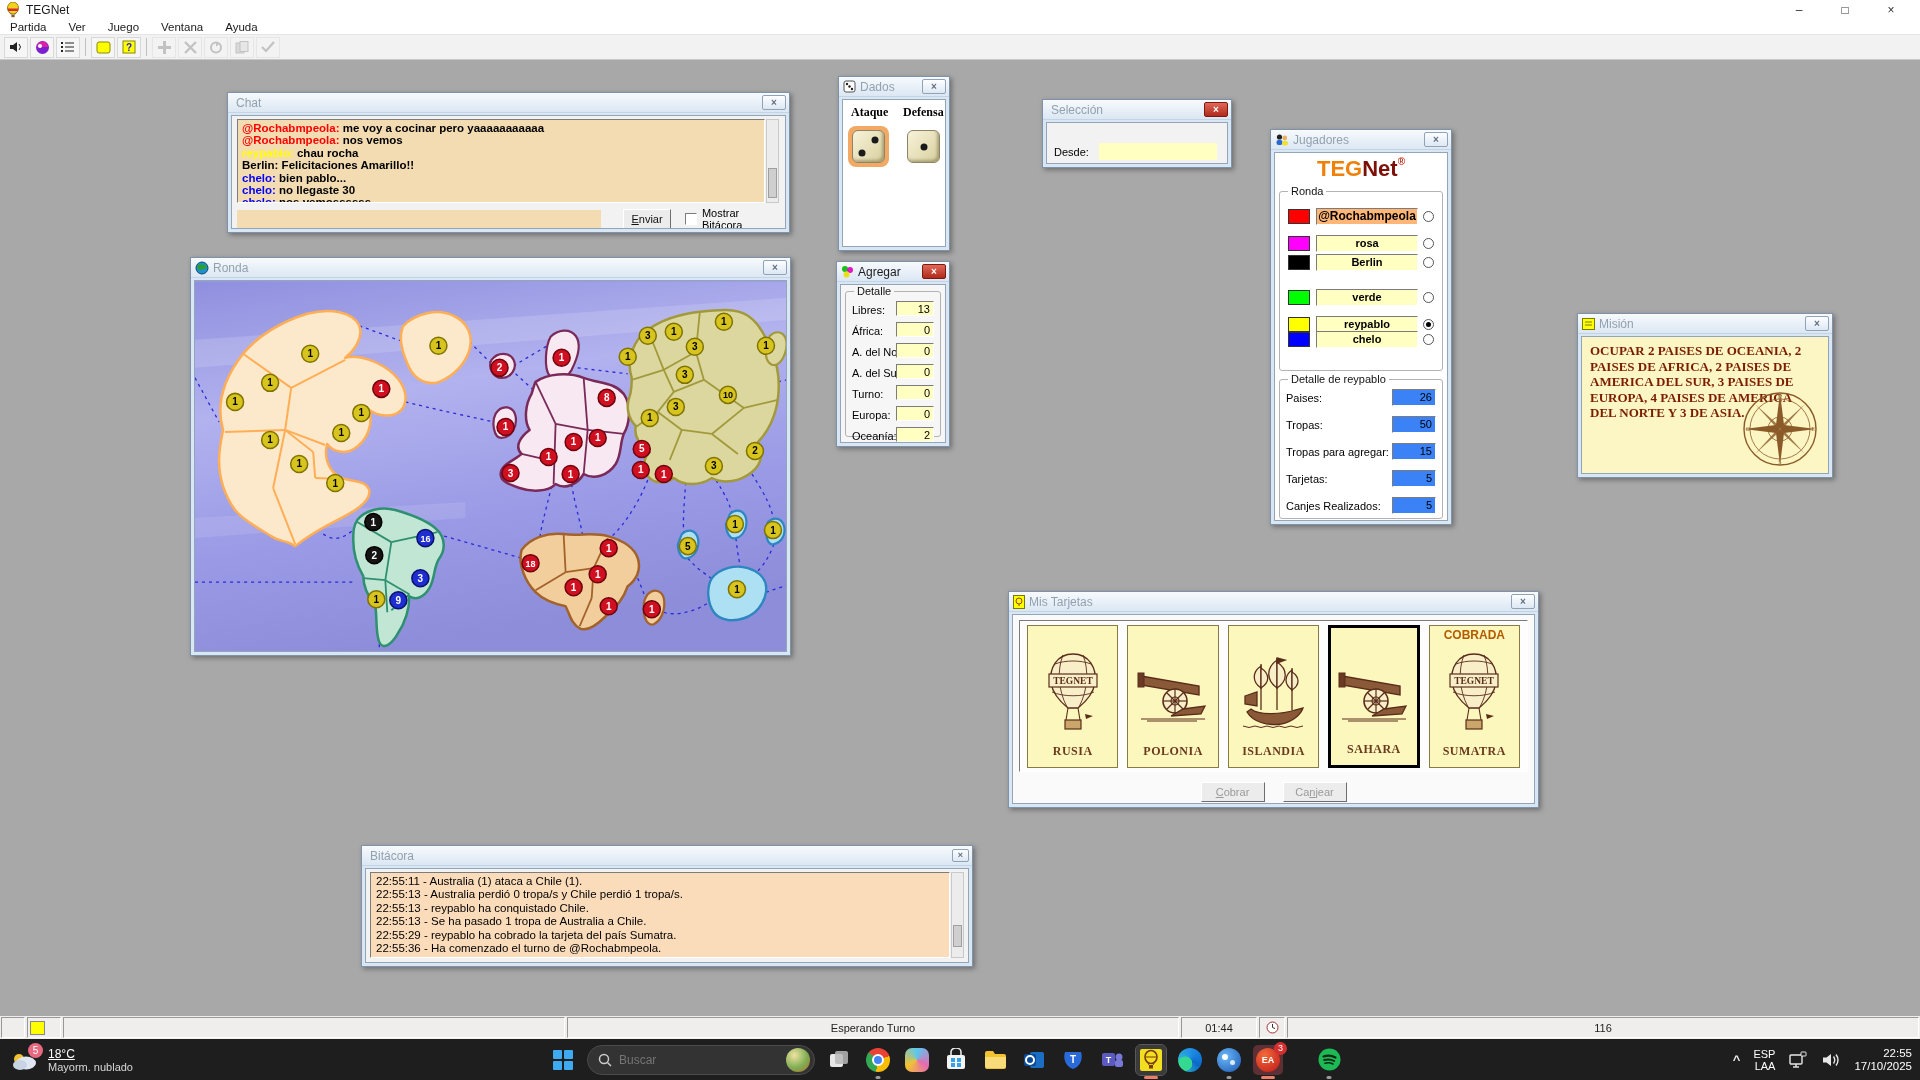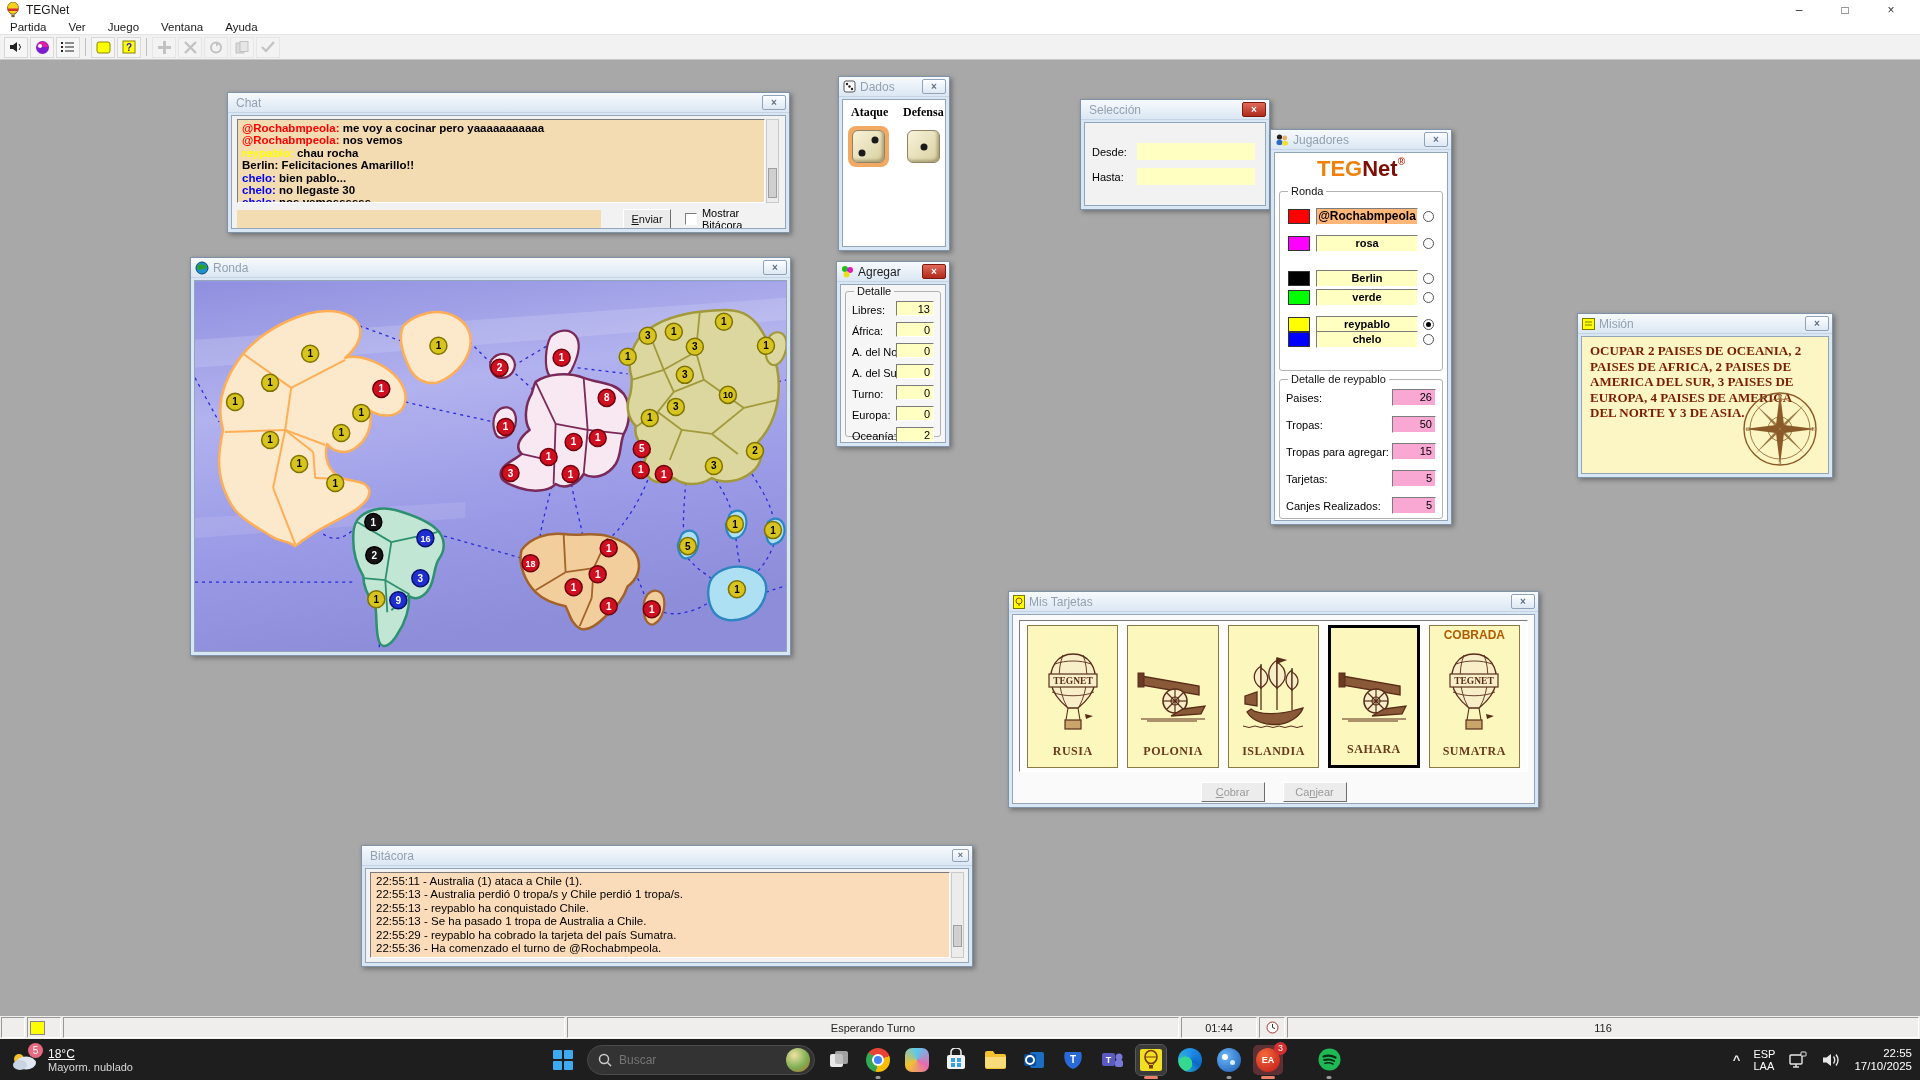--- a/index.html
+++ b/index.html
@@ -61,21 +61,21 @@
   .teglogo .t1 { color:#ef8008; } .teglogo .t2 { color:#7d0f06; } .teglogo .reg { font-size:10px; color:#c03018; vertical-align:top; }
   .prow { position:absolute; left:8px; right:8px; height:20px; display:flex; align-items:center; }
   .swatch { width:22px; height:15px; border:1px solid #333; }
   .pname { margin-left:6px; width:102px; height:17px; background:#ffffc2; font-size:11px; font-weight:bold; text-align:center; line-height:15px; color:#000; }
   .pname.hot { background:#ffb677; font-size:12px; }
   .radio { margin-left:auto; width:11px; height:11px; border-radius:50%; border:1px solid #555; background:#fff; position:relative; }
   .radio.sel::after { content:""; position:absolute; left:2px; top:2px; width:5px; height:5px; border-radius:50%; background:#000; }
   .frow { position:relative; height:27px; }
   .frow .flabel { position:absolute; left:0; top:4px; }
   .frow .fval { position:absolute; right:0; top:1px; width:44px; height:17px; }
-  .fval.orange { background:#f9a8d4; }
+  .fval.orange { background:#3b82f6; }
   .fval.yellow { background:#ffffc2; }
 
   
   #win-mision .body { background:#fbf6c3; }
   .mistext { position:absolute; left:8px; top:6px; right:10px; font-family:"Liberation Serif",serif; font-weight:bold; font-size:13px; line-height:15.5px; color:#7c1c02; }
 
   
   #win-mapa .body { background:#9090e0; }
 
   
@@ -107,21 +107,21 @@
   .tkicon.focus { background:#3a3a3a; outline:1px solid #5a5a5a; }
   .tkicon.eafocus { background:#5c3034; }
   .rundot { position:absolute; bottom:-4px; left:50%; transform:translateX(-50%); width:5px; height:3px; border-radius:2px; background:#9a9a9a; }
   .runbar { position:absolute; bottom:-4px; left:50%; transform:translateX(-50%); width:14px; height:3px; border-radius:2px; background:#e8806a; }
   .badge { position:absolute; top:-3px; right:-4px; background:#d32f2f; color:#fff; font-size:9px; min-width:13px; height:13px; border-radius:7px; display:flex; align-items:center; justify-content:center; }
   .searchpill { width:228px; height:30px; border-radius:15px; background:#333333; border:1px solid #4b4b4b; display:flex; align-items:center; padding:0 4px 0 10px; gap:7px; }
   .searchpill input { background:transparent; border:none; outline:none; color:#cccccc; font-size:12px; width:130px; font-family:"Liberation Sans",sans-serif; }
   .pillimg { margin-left:auto; width:24px; height:24px; border-radius:12px; background:radial-gradient(circle at 35% 30%,#f0e2a0,#7fae54 55%,#b66a24); }
   .tray { position:absolute; right:8px; display:flex; align-items:center; gap:13px; }
   .chev { font-size:13px; color:#e8e8e8; font-weight:bold; }
-  .lang { font-size:11px; line-height:12px; text-align:left; }
+  .lang { font-size:11px; line-height:12px; text-align:right; }
   .clockblk { font-size:11.5px; line-height:13px; text-align:right; }
 </style>
 </head>
 <body>
 
 <div class="app-titlebar">
   <svg width="14" height="16" viewBox="0 0 14 16">
     <ellipse cx="7" cy="6" rx="5.5" ry="6" fill="#f2d21a" stroke="#8a6a00" stroke-width="0.8"></ellipse>
     <path d="M1.6,6.5 L12.4,6.5 L12,9 L2,9 Z" fill="#d32f2f"></path>
     <rect x="5.4" y="12.6" width="3.2" height="2.6" fill="#8a5a20"></rect>
@@ -265,21 +265,21 @@
         </div>
       </div>
     <div class="defwrap">
         <div class="die" id="die-def">
           <div class="pip" style="left: 50%; top: 50%;"></div>
         </div>
       </div>
   </div>
 </div>
 
-<div class="win" id="win-sel" style="left:1080px;top:99px;width:190px;height:111px;">
+<div class="win" id="win-sel" style="left:1042px;top:99px;width:190px;height:69px;">
   <div class="tbar">
     <span class="ttl">Selección</span>
     <div class="xbtn red">×</div>
   </div>
   <div class="body">
     <span class="flabel" style="position:absolute;left:7px;top:23px;">Desde:</span>
     <input class="txtin sunken" style="position: absolute; left: 52px; top: 20px; width: 118px; height: 17px; background: rgb(255, 255, 194);" value="">
     <span class="flabel" style="position:absolute;left:7px;top:48px;">Hasta:</span>
     <input class="txtin sunken" style="position: absolute; left: 52px; top: 45px; width: 118px; height: 17px; background: rgb(255, 255, 194);" value="">
   </div>
@@ -306,21 +306,21 @@
           <div class="prow" style="top: 14px;">
             <div class="swatch" style="background: rgb(255, 0, 0);"></div>
             <div class="pname sunken hot">@Rochabmpeola</div>
             <div class="radio"></div>
           </div>
           <div class="prow" style="top: 41px;">
             <div class="swatch" style="background: rgb(255, 0, 255);"></div>
             <div class="pname sunken">rosa</div>
             <div class="radio"></div>
           </div>
-          <div class="prow" style="top: 76px;">
+          <div class="prow" style="top: 60px;">
             <div class="swatch" style="background: rgb(0, 0, 0);"></div>
             <div class="pname sunken">Berlin</div>
             <div class="radio"></div>
           </div>
           <div class="prow" style="top: 95px;">
             <div class="swatch" style="background: rgb(0, 255, 0);"></div>
             <div class="pname sunken">verde</div>
             <div class="radio"></div>
           </div>
           <div class="prow" style="top: 122px;">

